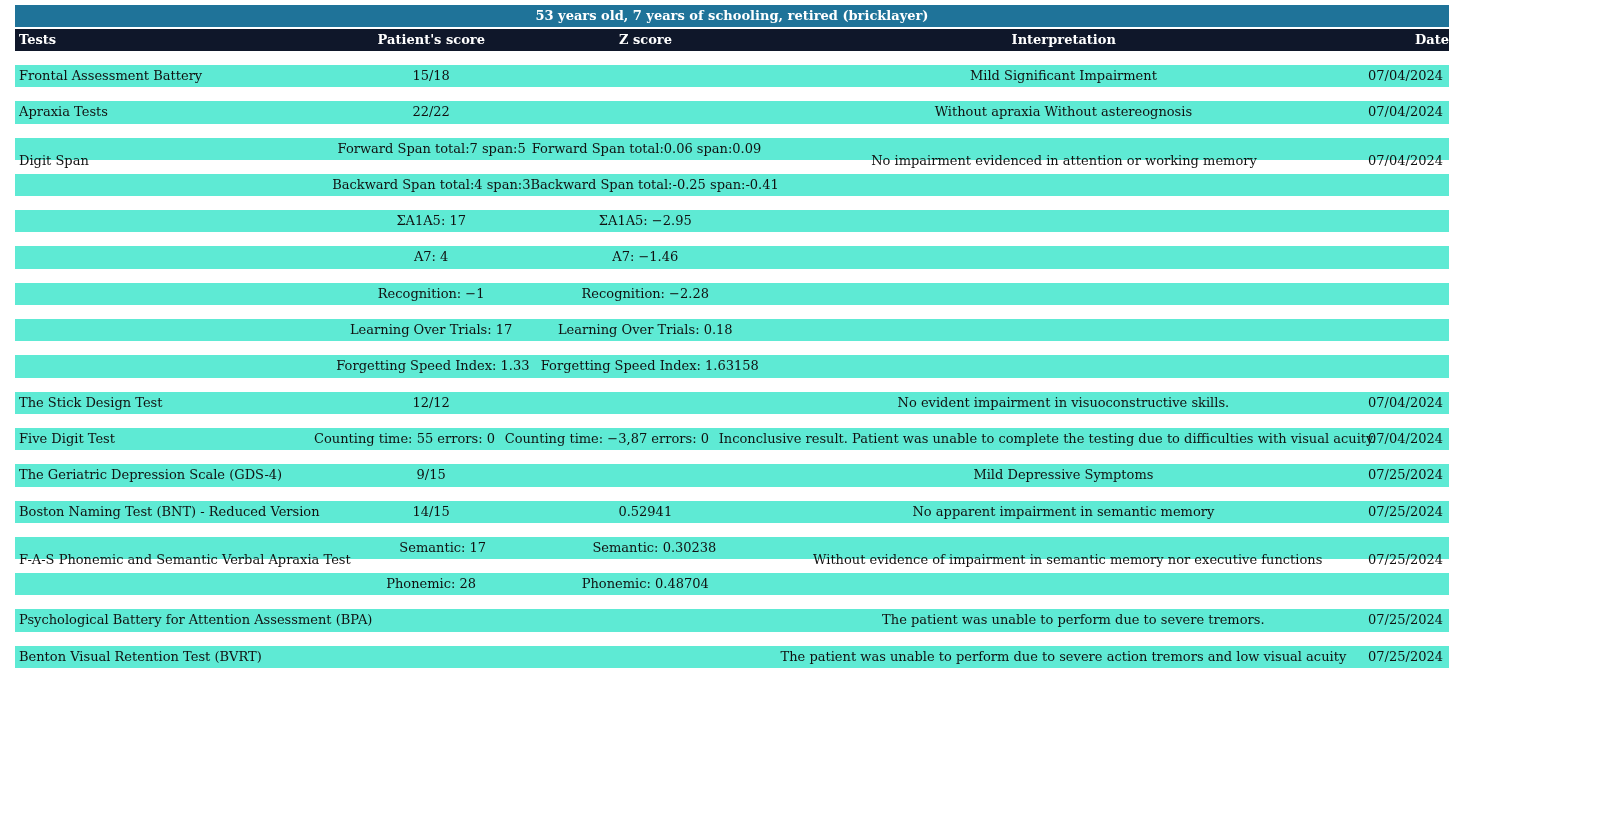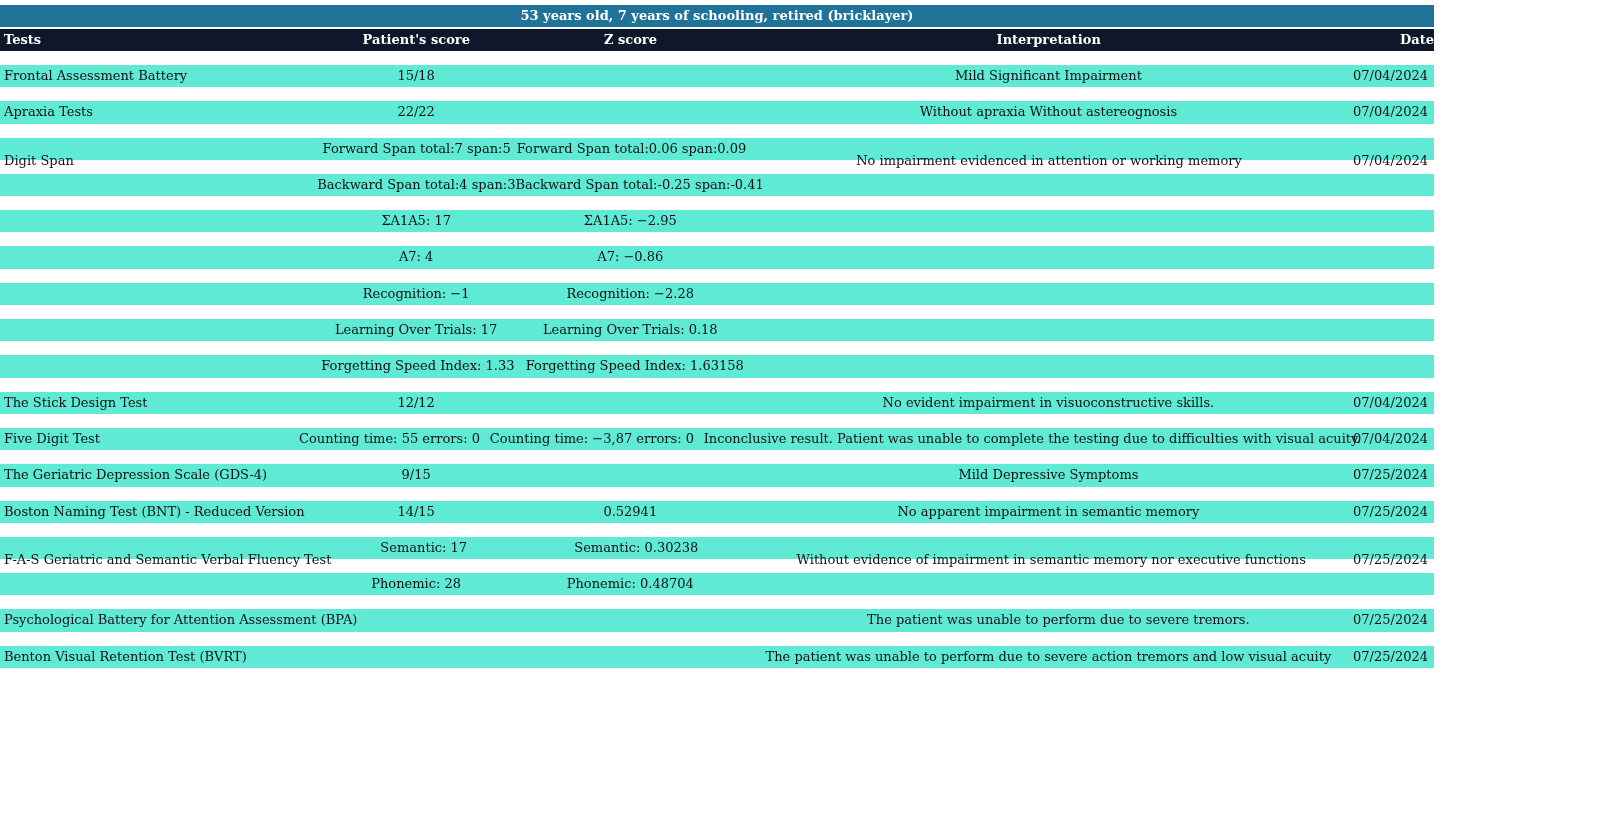--- a/index.html
+++ b/index.html
@@ -1,18 +1,18 @@
 <!DOCTYPE html>
 <html><head>
 <meta charset="utf-8">
 <style>
   html, body { margin: 0; padding: 0; background: #ffffff; }
   body { width: 1613px; height: 817px; position: relative; overflow: hidden;
          font-family: "DejaVu Serif", "Liberation Serif", serif; }
-  .tbl { position: absolute; left: 0; top: 5px; width: 1434px; }
+  .tbl { position: absolute; left: 15px; top: 5px; width: 1434px; }
   .hdr-title { height: 22px; background: #1f7399; color: #ffffff; text-align: center;
                font-size: 13px; line-height: 22px; font-weight: bold; }
   .hdr-row { margin-top: 2px; height: 22px; background: #0f172a; color: #ffffff;
              display: flex; font-size: 13px; line-height: 22px; font-weight: bold; }
   .row { margin-top: 14px; height: 22.3px; background: #5eead4; display: flex;
          font-size: 13px; line-height: 22px; color: #111; position: relative; }
   .c { white-space: nowrap; overflow: visible; }
   .c-test { width: 352px; padding-left: 4px; box-sizing: border-box; text-align: left; }
   .c-score { width: 203px; text-align: center; }
   .c-z { width: 264px; text-align: center; }
@@ -73,21 +73,21 @@
     <div class="c c-test"></div>
     <div class="c c-score">ΣA1A5: 17</div>
     <div class="c c-z">ΣA1A5: −2.95</div>
     <div class="c c-int"></div>
     <div class="c c-date"></div>
   </div>
 
   <div class="row">
     <div class="c c-test"></div>
     <div class="c c-score">A7: 4</div>
-    <div class="c c-z">A7: −0.86</div>
+    <div class="c c-z">A7: −1.46</div>
     <div class="c c-int"></div>
     <div class="c c-date"></div>
   </div>
 
   <div class="row">
     <div class="c c-test"></div>
     <div class="c c-score">Recognition: −1</div>
     <div class="c c-z">Recognition: −2.28</div>
     <div class="c c-int"></div>
     <div class="c c-date"></div>
@@ -135,21 +135,21 @@
 
   <div class="row">
     <div class="c c-test">Boston Naming Test (BNT) - Reduced Version</div>
     <div class="c c-score">14/15</div>
     <div class="c c-z">0.52941</div>
     <div class="c c-int">No apparent impairment in semantic memory</div>
     <div class="c c-date">07/25/2024</div>
   </div>
 
   <div class="row under">
-    <div class="c c-test"><span class="span-text">F-A-S Geriatric and Semantic Verbal Fluency Test</span></div>
+    <div class="c c-test"><span class="span-text">F-A-S Phonemic and Semantic Verbal Apraxia Test</span></div>
     <div class="c c-score">Semantic: 17</div>
     <div class="c c-z">Semantic: 0.30238</div>
     <div class="c c-int"><span class="span-text">Without evidence of impairment in semantic memory nor executive functions</span></div>
     <div class="c c-date"><span class="span-text">07/25/2024</span></div>
   </div>
 
   <div class="row clip-over">
     <div class="c c-test"></div>
     <div class="c c-score">Phonemic: 28</div>
     <div class="c c-z">Phonemic: 0.48704</div>

